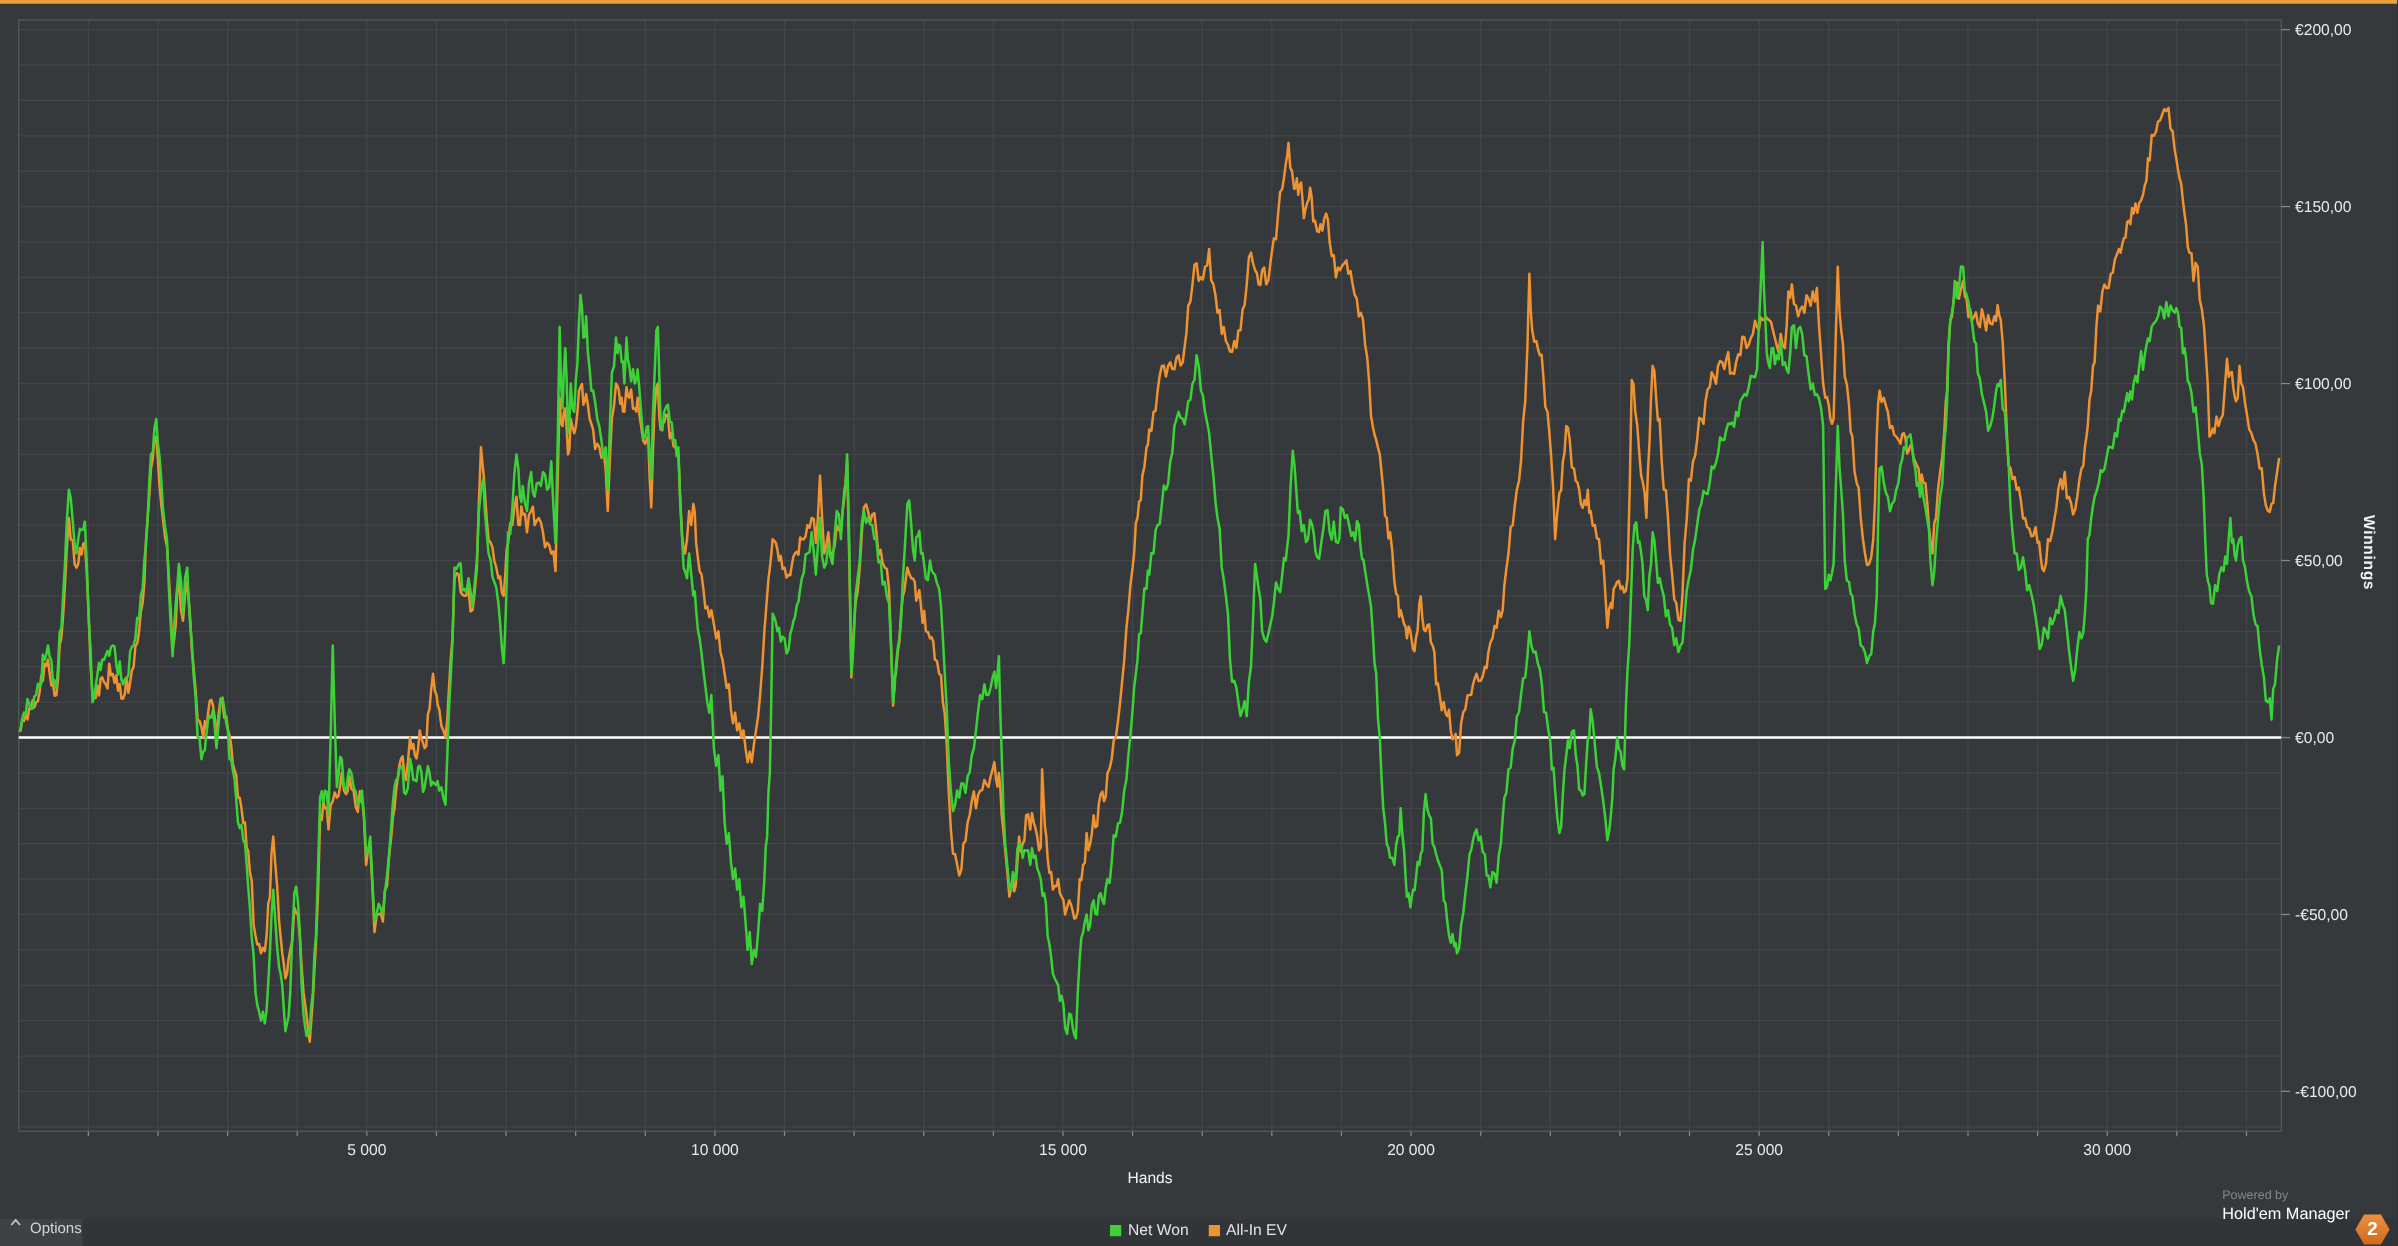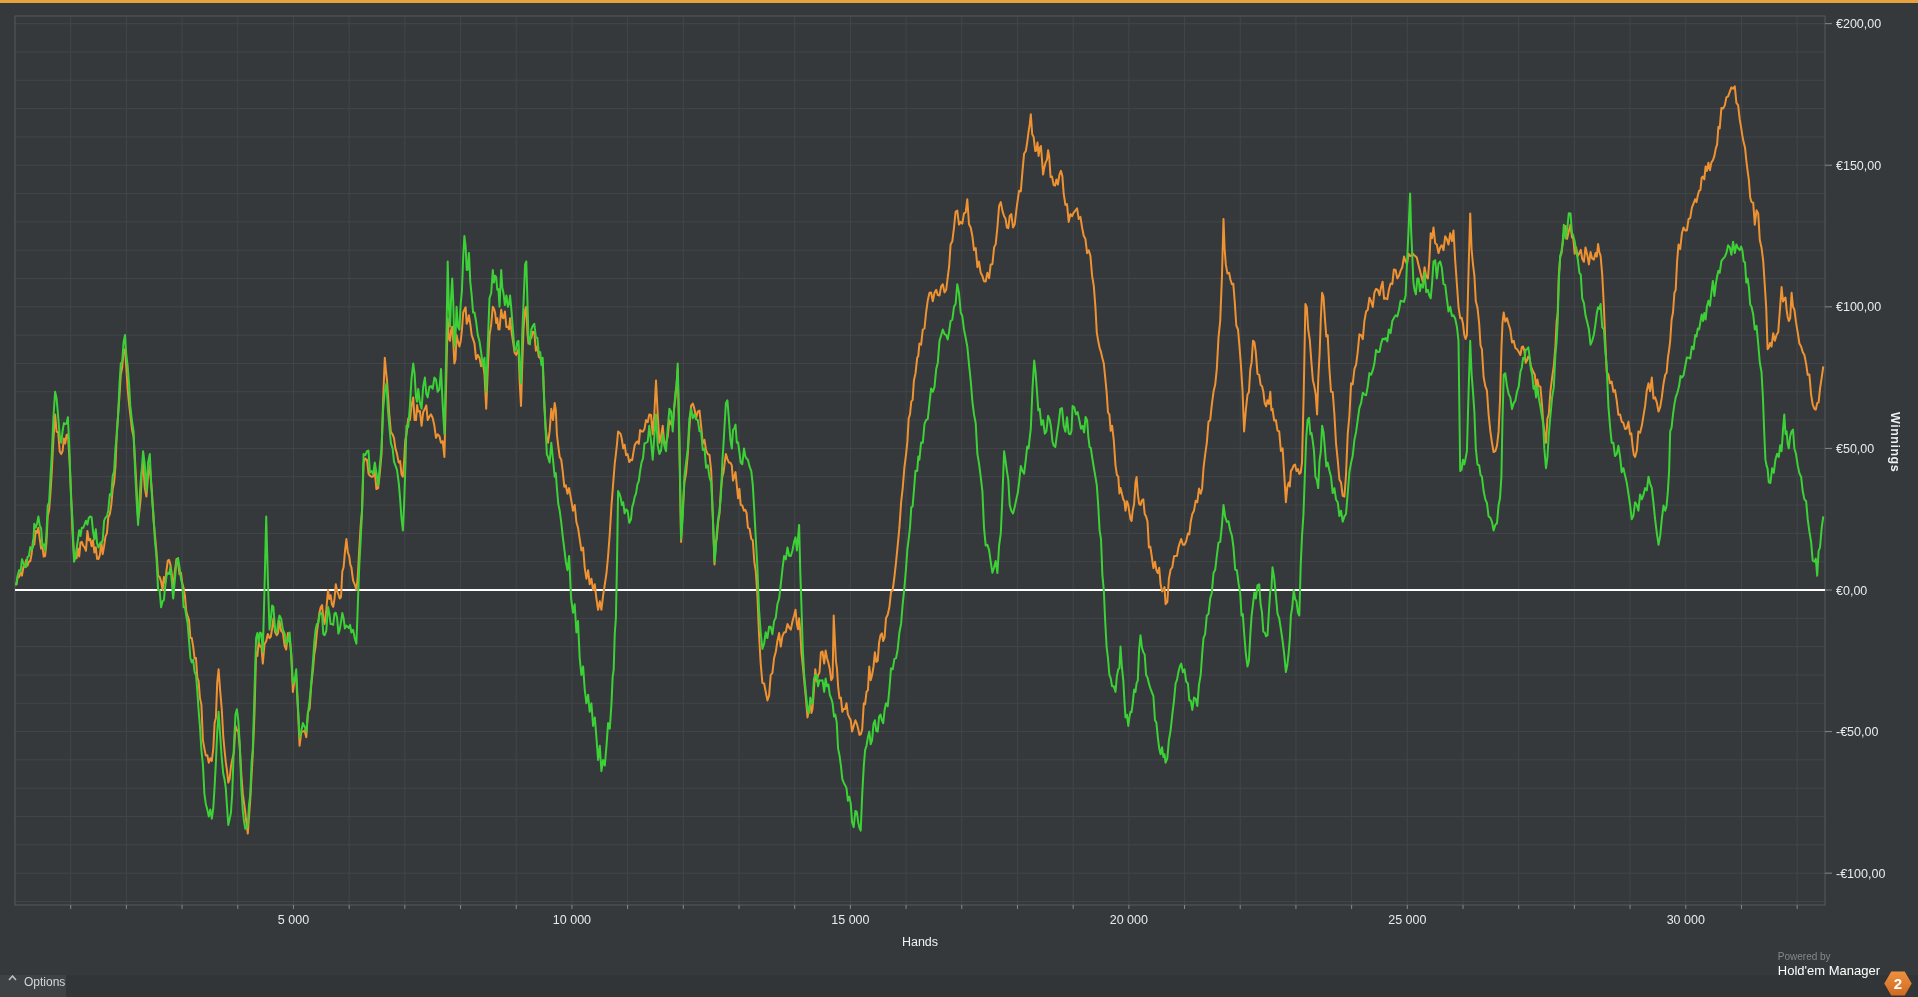--- a/index.html
+++ b/index.html
@@ -147,20 +147,30 @@
           <rect x="15" y="16" width="1810" height="889"></rect>
         </clipPath>
       </defs>
       <path d="M15.0,584.3L16.4,584.6L17.8,576.3L19.2,576.8L20.6,572.2L22.0,575.6L23.4,566.6L24.7,566.9L26.1,560.0L27.5,565.8L28.9,561.7L30.3,561.0L31.6,554.0L33.0,540.6L34.3,544.7L35.7,530.8L37.0,532.8L38.4,527.7L39.7,538.6L41.1,548.5L42.4,546.5L43.7,556.6L45.1,556.0L46.4,543.1L47.7,516.4L49.1,510.0L50.4,494.0L51.8,471.1L53.4,439.4L55.1,414.4L56.6,431.7L58.2,432.2L59.7,451.3L61.2,454.1L62.6,451.0L63.9,438.4L65.2,443.6L66.6,434.9L67.9,434.3L69.4,458.0L71.0,492.3L72.5,532.5L74.0,556.0L75.3,557.5L76.6,558.3L77.9,548.6L79.2,556.4L80.5,542.6L81.8,541.9L83.2,545.7L84.6,547.3L86.0,550.8L87.4,531.0L88.8,540.3L90.2,539.0L91.6,546.3L93.0,540.3L94.4,552.6L95.8,547.3L97.1,558.8L98.5,558.9L99.9,554.9L101.3,541.9L102.7,554.2L104.1,546.2L105.5,536.4L106.9,533.4L108.3,517.2L109.8,514.4L111.2,505.6L112.7,489.1L114.1,482.4L115.5,465.9L116.8,432.2L118.1,415.1L119.5,395.3L120.8,374.8L122.2,367.3L123.6,350.4L125.0,349.3L126.3,367.7L127.6,388.2L129.0,403.6L130.3,414.4L132.0,429.5L133.6,437.1L135.1,461.6L136.6,489.0L138.1,519.2L139.3,511.6L140.6,499.7L141.8,472.3L143.1,462.6L144.8,488.1L146.4,496.6L148.1,475.8L149.8,465.4L151.0,479.9L152.3,497.3L153.5,520.4L154.8,533.4L156.5,552.1L158.1,575.8L159.6,576.8L161.1,581.4L162.6,590.0L163.9,576.9L165.2,582.9L166.5,570.2L167.8,560.7L169.1,559.9L170.4,564.5L171.8,574.3L173.2,590.0L174.8,571.7L176.5,558.9L178.0,562.5L179.5,574.3L181.0,573.0L182.3,583.5L183.6,588.1L184.9,595.7L186.3,611.6L187.6,615.9L189.0,620.1L190.4,638.1L191.8,638.1L193.2,646.9L194.6,658.5L196.0,658.0L197.3,677.6L198.6,681.1L199.9,697.6L201.4,704.9L202.9,739.9L204.4,748.6L205.8,755.6L207.3,755.2L208.8,762.7L210.3,758.3L211.8,761.0L213.3,748.6L214.6,723.0L215.9,718.0L217.2,682.7L218.6,669.3L220.1,690.0L221.7,708.4L223.3,737.2L224.5,749.6L225.8,762.4L227.0,770.7L228.3,782.6L229.6,779.0L230.9,767.1L232.2,759.9L233.9,752.4L235.5,725.9L236.9,730.3L238.3,731.6L239.8,748.1L241.3,773.7L242.8,793.9L244.0,802.4L245.3,812.7L246.5,823.6L247.8,833.5L249.0,816.6L250.3,799.1L251.6,774.6L252.8,754.2L254.5,713.4L256.1,652.3L257.4,656.0L258.7,641.7L260.0,646.6L261.4,646.1L262.8,663.6L264.5,644.3L266.2,641.0L267.8,634.0L269.5,638.1L270.8,636.7L272.1,628.7L273.4,618.3L275.1,632.1L276.8,635.3L278.1,632.9L279.5,621.1L281.2,631.2L282.9,632.5L284.6,645.6L286.2,649.5L287.9,632.9L289.6,638.1L291.2,654.3L292.9,691.9L294.6,678.3L296.2,677.8L297.9,708.9L299.6,745.7L301.3,732.1L302.9,731.6L304.6,730.6L306.3,737.2L307.9,712.1L309.6,708.9L311.3,684.2L313.0,669.3L314.3,654.0L315.6,646.6L316.9,632.5L318.2,622.4L319.5,612.2L320.8,607.0L322.1,605.1L323.3,618.1L324.6,624.0L326.3,609.9L328.0,590.0L329.3,598.9L330.6,595.2L331.9,604.2L333.2,606.8L334.5,599.0L335.8,584.3L337.1,590.8L338.4,594.3L339.7,598.5L341.0,597.0L342.3,571.5L343.6,567.3L345.0,551.1L346.4,539.0L347.8,552.3L349.2,556.0L350.3,564.7L351.4,567.3L353.1,580.7L354.7,584.3L356.4,590.0L357.8,576.0L359.2,550.4L360.6,526.6L362.0,510.7L363.6,462.6L365.3,458.5L367.0,459.7L368.5,473.7L369.9,475.6L371.4,476.7L373.1,476.4L374.8,471.1L376.4,489.1L378.1,488.1L379.8,473.2L381.5,454.1L383.1,401.9L384.8,357.8L385.9,370.2L387.0,380.5L388.1,396.7L389.3,414.4L390.9,432.1L392.6,434.3L394.0,438.2L395.4,448.4L397.0,453.9L398.7,462.6L400.1,461.1L401.5,474.2L402.9,476.7L404.1,461.1L405.3,440.1L406.5,434.3L408.2,418.4L409.9,420.1L411.5,406.0L413.2,397.4L414.6,420.0L416.0,420.1L417.1,405.1L418.2,411.6L419.9,411.0L421.6,425.8L423.2,411.9L424.9,408.8L426.3,405.4L427.7,420.1L429.4,416.5L431.0,414.4L432.7,418.0L434.4,425.8L436.0,437.8L437.7,434.3L439.4,436.1L441.0,442.8L442.7,441.1L444.4,456.9L446.1,385.7L447.7,318.2L448.8,338.3L450.0,340.8L451.1,330.0L452.2,326.7L453.3,342.7L454.4,363.5L455.5,359.5L456.6,335.1L458.0,341.6L459.4,346.5L460.7,341.1L461.9,330.2L463.2,312.6L464.4,309.7L465.6,307.3L466.7,323.8L467.8,321.1L468.9,315.3L470.3,323.8L471.7,335.1L473.1,339.1L474.5,343.6L476.1,359.2L477.8,355.0L479.5,357.9L481.1,366.3L482.8,360.8L484.5,374.8L486.2,408.8L487.8,368.9L489.5,335.1L491.2,324.6L492.8,306.8L494.0,308.8L495.1,312.5L496.2,323.0L497.3,318.2L498.4,329.3L499.5,329.5L501.2,309.7L502.3,317.0L503.4,318.2L504.9,311.6L506.4,327.0L507.9,326.7L509.0,329.3L510.1,318.2L511.5,331.6L512.9,340.8L514.6,352.6L516.2,355.0L517.3,351.5L518.5,349.3L519.7,382.2L521.0,405.9L522.2,366.5L523.5,329.5L525.1,309.7L526.3,306.8L527.4,332.8L528.5,343.6L529.9,337.4L531.3,338.0L532.8,331.8L534.3,332.3L535.9,350.7L537.4,346.5L538.8,357.0L540.2,357.8L541.4,361.3L542.7,363.5L544.2,399.7L545.7,428.6L546.9,439.0L548.0,442.8L549.6,431.4L551.3,408.8L553.0,420.1L554.7,403.1L555.8,409.8L556.9,434.3L558.3,446.3L559.7,456.9L561.2,459.5L562.7,471.1L564.3,486.7L565.8,485.2L567.5,493.7L569.1,488.1L571.1,499.4L573.0,510.7L574.7,505.0L576.4,522.0L578.0,527.7L579.7,539.0L581.4,550.4L583.1,547.5L584.7,567.3L586.4,578.7L588.1,570.2L589.7,584.3L591.4,578.7L593.1,590.0L594.8,584.3L596.4,598.5L598.1,609.8L599.8,601.3L601.4,609.8L603.1,595.7L604.8,584.3L606.5,573.0L608.1,556.0L609.8,533.4L611.5,505.0L612.6,491.0L613.7,476.7L614.8,463.0L615.9,454.1L617.0,444.0L618.1,431.4L619.4,432.7L620.7,434.1L621.9,439.5L623.2,448.4L624.6,444.7L626.1,455.2L627.6,454.1L629.3,462.1L631.0,459.7L632.2,460.2L633.5,451.9L634.7,445.3L636.0,442.8L637.4,441.4L638.8,443.8L640.1,430.0L641.5,431.4L643.0,431.5L644.5,428.9L646.0,420.1L647.7,422.2L649.3,414.4L651.0,414.9L652.7,434.3L654.3,414.5L656.0,380.5L657.7,414.0L659.4,442.8L661.0,436.3L662.7,425.8L664.4,444.4L666.0,442.8L667.7,436.8L669.4,420.1L671.1,424.1L672.7,425.8L674.1,408.3L675.5,397.4L676.6,383.8L677.7,369.1L679.4,448.4L681.1,541.9L682.8,507.8L684.4,482.4L686.1,473.2L687.8,454.1L689.4,427.6L691.1,405.9L692.8,403.5L694.4,408.8L696.1,418.0L697.8,411.6L699.5,410.5L701.1,425.8L702.8,443.7L704.5,439.9L706.1,450.3L707.8,454.1L709.5,455.0L711.2,471.1L712.8,514.9L714.5,564.5L715.6,541.6L716.7,539.0L718.1,522.3L719.5,513.5L720.9,489.9L722.3,476.7L723.5,472.4L724.7,462.7L725.9,454.1L727.4,459.1L729.0,462.6L730.4,462.8L731.8,465.4L733.0,480.6L734.3,476.7L735.5,472.1L736.8,485.2L738.1,498.3L739.4,488.8L740.7,505.0L742.3,505.5L744.0,510.7L745.3,509.8L746.6,513.2L747.9,527.7L749.6,528.8L751.3,539.0L752.8,540.2L754.3,561.7L755.8,571.3L757.4,595.7L759.0,633.7L760.7,663.6L762.4,683.0L764.1,683.4L765.7,691.7L767.4,700.4L769.1,695.7L770.7,675.0L772.4,672.8L774.1,658.0L775.8,651.8L777.4,641.0L779.1,633.1L780.8,646.6L782.4,636.2L784.1,632.5L785.8,632.0L787.5,624.0L789.1,627.3L790.8,629.6L792.5,621.3L794.1,615.5L795.5,609.7L796.9,624.0L798.0,629.3L799.1,618.3L800.3,631.2L801.4,652.3L802.8,665.6L804.2,680.6L805.8,697.1L807.5,717.4L808.9,709.8L810.3,703.3L811.4,713.0L812.5,708.9L813.9,690.5L815.3,669.3L816.7,681.3L818.1,675.0L819.5,672.4L820.9,652.3L822.5,651.5L824.2,663.6L825.6,650.5L827.0,658.0L828.4,662.7L829.8,669.3L831.2,680.2L832.6,677.8L833.7,615.5L834.8,638.6L835.9,660.8L837.0,669.0L838.1,686.3L839.5,698.3L840.9,697.6L842.3,711.7L843.7,708.9L845.1,709.0L846.5,703.3L847.9,714.4L849.3,717.4L850.7,719.9L852.1,731.6L853.7,725.7L855.4,720.3L856.8,723.6L858.2,728.8L859.4,734.9L860.7,734.4L862.2,729.4L863.8,703.3L865.1,704.1L866.5,691.9L867.9,690.2L869.3,666.5L870.7,680.2L872.1,675.0L873.5,666.7L874.9,652.3L876.3,661.9L877.7,660.8L879.1,642.6L880.5,635.3L881.9,633.3L883.2,641.0L884.6,637.1L886.0,618.3L887.7,614.8L889.4,607.0L891.0,592.0L892.7,590.0L894.4,577.0L896.1,561.7L897.7,545.3L899.4,527.7L901.1,502.6L902.7,488.1L904.4,467.3L906.1,454.1L907.4,441.4L908.7,418.2L910.0,414.4L911.3,401.4L912.6,400.1L913.9,380.5L915.5,373.4L917.2,357.8L918.3,355.9L919.4,343.6L921.1,344.7L922.8,329.5L924.5,328.5L926.1,312.5L927.8,300.2L929.5,292.7L931.1,292.5L932.8,301.2L934.5,292.7L936.2,289.8L937.8,295.1L939.5,295.5L941.2,286.3L942.8,284.2L944.5,292.4L946.2,289.8L947.7,277.3L949.1,266.7L950.6,244.5L952.3,241.3L954.0,227.5L955.6,211.8L957.3,210.6L959.0,224.6L960.7,221.9L962.3,223.7L964.0,213.4L965.7,212.4L967.3,199.2L969.0,224.3L970.7,227.5L972.4,236.2L974.0,250.2L975.7,248.0L977.4,267.2L979.0,261.6L980.7,272.8L982.4,275.9L984.0,281.3L985.7,281.5L987.4,272.8L989.1,278.2L990.7,264.4L992.4,264.2L994.1,247.4L995.7,244.1L997.4,227.5L999.1,206.0L1000.8,202.1L1002.4,210.6L1004.1,216.2L1005.5,218.5L1006.9,227.5L1008.3,228.1L1009.7,216.2L1011.3,214.0L1013.0,227.5L1014.7,224.2L1016.3,210.6L1017.7,200.1L1019.1,190.7L1020.8,191.4L1022.5,170.9L1024.1,153.5L1025.8,151.1L1027.2,142.3L1028.6,131.3L1029.7,124.7L1030.8,114.3L1032.2,134.3L1033.6,136.9L1035.3,151.1L1036.4,150.4L1037.5,142.6L1038.6,155.9L1039.7,148.3L1040.9,146.0L1042.0,159.6L1043.1,174.6L1044.2,168.1L1045.6,162.6L1047.0,159.6L1048.1,150.2L1049.2,156.7L1050.6,177.1L1052.0,176.6L1053.7,185.1L1055.1,185.6L1056.4,179.4L1057.9,184.5L1059.4,174.9L1060.9,170.9L1062.3,175.7L1063.7,193.6L1065.4,204.9L1067.0,204.0L1068.7,221.9L1070.4,214.0L1072.0,216.2L1073.7,212.6L1075.4,210.6L1077.1,208.3L1078.7,219.0L1080.4,216.8L1082.1,227.5L1083.7,235.7L1085.4,238.9L1087.1,253.2L1088.7,250.2L1090.4,255.7L1092.1,275.7L1093.8,286.2L1095.4,306.8L1096.8,332.6L1098.2,340.8L1099.6,347.7L1101.0,352.1L1102.4,358.2L1103.8,363.5L1105.2,377.4L1106.6,391.8L1108.0,412.5L1109.4,414.4L1110.7,430.8L1112.1,425.8L1113.8,440.5L1115.5,465.4L1116.9,474.8L1118.3,476.7L1119.4,493.4L1120.5,488.1L1121.9,493.7L1123.3,499.4L1124.4,501.1L1125.5,510.7L1126.9,501.2L1128.3,505.0L1129.4,512.7L1130.5,519.2L1131.6,521.0L1132.7,510.7L1134.1,504.2L1135.5,482.4L1136.6,477.0L1137.8,493.7L1139.1,503.7L1140.5,505.0L1141.9,500.3L1143.3,499.4L1144.7,513.9L1146.1,516.4L1147.5,521.5L1148.9,547.5L1150.3,546.6L1151.7,556.0L1153.4,568.2L1155.0,561.7L1156.4,570.3L1157.8,573.0L1159.2,567.8L1160.6,584.3L1162.0,591.4L1163.4,590.0L1164.5,587.1L1165.6,604.2L1167.3,602.2L1168.9,578.7L1170.6,569.8L1172.3,567.3L1174.0,556.3L1175.6,556.0L1177.0,555.8L1178.4,547.5L1179.8,542.8L1181.2,539.0L1182.9,544.8L1184.5,544.7L1186.2,541.1L1187.9,533.4L1189.3,534.4L1190.7,522.0L1192.3,514.0L1194.0,510.7L1195.7,500.7L1197.3,502.2L1199.0,488.6L1200.7,493.7L1202.1,488.4L1203.5,468.2L1205.1,455.0L1206.8,442.8L1208.5,421.7L1210.2,420.1L1211.8,404.8L1213.5,391.8L1215.2,384.6L1216.8,369.1L1218.5,337.4L1220.2,321.0L1221.9,278.3L1223.5,219.0L1224.6,248.4L1225.8,264.4L1227.4,273.4L1229.1,272.8L1230.5,279.8L1231.9,284.2L1233.3,283.8L1234.7,301.2L1236.3,325.5L1238.0,329.5L1239.4,345.3L1240.8,363.5L1242.5,389.8L1244.1,431.4L1245.8,410.4L1247.5,394.6L1248.9,392.2L1250.3,369.1L1251.6,362.4L1253.0,340.8L1254.4,342.3L1255.8,352.1L1257.5,373.9L1259.2,374.8L1260.6,384.7L1262.0,386.1L1263.3,391.4L1264.7,403.1L1266.1,406.3L1267.5,400.3L1268.9,404.0L1270.3,391.8L1271.4,410.2L1272.5,408.8L1274.2,420.6L1275.9,420.1L1277.5,430.6L1279.2,431.4L1280.9,450.9L1282.6,448.4L1284.2,474.0L1285.9,502.2L1287.3,487.3L1288.7,482.4L1289.8,486.6L1290.9,471.1L1292.3,468.9L1293.7,465.4L1295.1,464.6L1296.5,471.1L1297.9,469.0L1299.3,473.9L1300.7,472.6L1302.0,462.6L1303.7,393.8L1305.4,304.0L1306.8,307.4L1308.2,329.5L1309.8,340.2L1311.5,363.5L1312.9,380.2L1314.3,386.1L1315.7,394.4L1317.1,414.4L1318.3,377.6L1319.6,354.0L1320.8,319.0L1322.1,292.7L1323.5,296.8L1324.9,318.2L1326.3,336.4L1327.7,335.1L1329.3,367.5L1331.0,391.8L1332.7,391.9L1334.4,414.4L1336.0,443.1L1337.7,459.7L1339.4,479.5L1341.0,482.4L1342.7,495.9L1344.4,496.6L1346.0,475.3L1347.7,434.3L1349.4,415.5L1351.1,383.3L1352.7,384.5L1354.4,369.1L1356.1,364.6L1357.7,352.1L1359.4,334.3L1361.1,335.1L1362.8,339.1L1364.4,321.0L1366.1,311.5L1367.8,309.7L1369.4,297.8L1371.1,301.2L1372.8,307.0L1374.4,292.7L1376.1,288.8L1377.8,289.8L1379.5,295.2L1381.1,287.0L1382.6,281.7L1384.1,298.9L1385.6,298.3L1387.3,299.2L1388.9,289.8L1390.6,283.5L1392.3,284.2L1393.9,269.4L1395.6,270.0L1397.3,278.4L1399.0,275.7L1400.6,270.6L1402.3,267.2L1404.0,256.6L1405.6,261.5L1407.1,263.9L1408.6,253.8L1410.1,255.9L1411.3,255.8L1412.6,253.4L1413.9,255.1L1415.1,255.9L1416.8,257.5L1418.4,264.4L1419.8,270.0L1421.2,275.7L1422.9,282.1L1424.6,267.2L1426.2,276.5L1427.9,278.5L1429.3,261.3L1430.7,233.2L1432.1,238.2L1433.5,227.5L1435.2,243.2L1436.8,244.5L1438.5,253.1L1440.2,247.4L1441.8,245.2L1443.5,250.2L1445.2,236.2L1446.8,238.9L1448.5,244.6L1450.2,233.2L1451.9,241.2L1453.5,230.4L1455.2,260.5L1456.9,284.2L1458.5,306.8L1460.2,318.2L1461.6,317.7L1463.0,323.8L1464.3,334.9L1465.6,339.0L1466.9,335.1L1468.6,269.5L1470.2,213.4L1471.6,249.4L1473.0,264.4L1474.4,275.9L1475.8,301.2L1477.5,307.7L1479.2,323.8L1480.5,345.2L1481.9,349.3L1483.6,377.0L1485.3,386.1L1486.9,390.3L1488.6,414.4L1490.3,430.9L1492.0,442.8L1493.6,452.0L1495.3,451.2L1497.0,445.6L1498.6,431.4L1500.0,400.7L1501.4,349.3L1502.5,322.8L1503.7,312.5L1505.3,321.6L1507.0,318.2L1508.7,324.5L1510.3,329.5L1512.0,342.4L1513.7,340.8L1515.4,347.9L1517.0,349.3L1518.7,351.8L1520.4,355.0L1521.8,347.2L1523.1,346.5L1524.4,350.9L1525.7,362.8L1527.0,360.6L1528.3,356.4L1529.6,358.2L1530.9,366.3L1532.2,369.5L1533.5,372.3L1534.8,374.8L1536.1,388.1L1537.4,379.6L1538.7,386.1L1540.4,386.7L1542.1,405.9L1543.2,422.3L1544.3,431.4L1546.0,442.8L1547.4,418.6L1548.8,414.4L1550.4,391.6L1552.1,377.6L1553.8,366.0L1555.4,346.5L1556.6,322.0L1557.7,312.5L1558.8,275.7L1560.2,256.9L1561.6,253.0L1562.7,242.8L1563.8,233.2L1565.5,226.0L1567.1,238.9L1568.8,231.2L1570.5,224.7L1571.9,237.2L1573.3,238.9L1574.7,253.8L1576.1,247.4L1577.7,256.1L1579.4,253.0L1580.8,249.9L1582.2,258.7L1583.9,261.8L1585.5,247.4L1587.2,254.6L1588.9,264.4L1590.5,252.1L1592.2,258.7L1593.9,259.6L1595.5,253.0L1596.8,256.6L1598.1,244.1L1599.3,252.0L1600.6,255.9L1602.2,274.3L1603.9,306.8L1605.3,341.3L1606.7,372.0L1608.4,374.6L1610.0,383.3L1611.7,381.6L1613.4,391.8L1615.0,390.1L1616.7,400.3L1618.4,414.8L1620.1,414.4L1621.7,421.6L1623.4,422.9L1625.1,429.0L1626.7,428.6L1628.4,421.8L1630.1,434.3L1631.3,433.4L1632.6,446.1L1633.8,454.9L1635.1,456.9L1636.8,450.8L1638.4,431.4L1640.1,432.8L1641.8,425.8L1643.4,416.1L1645.1,405.9L1646.8,390.4L1648.5,383.3L1650.1,391.3L1651.8,377.6L1653.5,398.6L1655.1,397.4L1656.8,402.4L1658.5,411.6L1660.2,407.2L1661.8,397.4L1663.5,383.7L1665.2,374.8L1666.6,372.8L1667.9,357.8L1669.1,349.8L1670.2,340.8L1671.6,319.7L1673.0,312.5L1674.4,292.9L1675.7,289.8L1677.1,261.3L1678.5,244.5L1680.2,249.1L1681.9,233.2L1683.5,227.6L1685.2,230.4L1686.9,230.4L1688.6,219.0L1690.2,218.2L1691.9,207.7L1693.6,203.3L1695.2,199.2L1696.5,202.1L1697.8,195.4L1699.1,190.7L1700.4,190.0L1701.7,177.6L1703.0,176.6L1704.3,179.4L1705.6,166.4L1706.9,170.9L1708.4,162.8L1709.9,170.3L1711.4,162.4L1712.9,160.3L1714.4,155.9L1715.8,148.3L1717.1,144.7L1718.4,126.7L1719.7,128.4L1721.4,108.0L1723.1,108.6L1724.8,105.4L1726.4,97.3L1728.1,96.3L1729.8,91.6L1731.4,87.4L1733.1,88.8L1734.8,86.3L1736.4,102.9L1738.1,105.1L1739.8,119.9L1741.1,127.3L1742.4,135.9L1743.7,142.6L1745.0,147.4L1746.3,160.3L1747.6,170.9L1748.9,180.2L1750.2,197.5L1751.5,202.1L1753.2,202.6L1754.8,224.7L1756.5,210.3L1758.2,213.4L1759.8,240.1L1761.5,247.4L1763.2,260.9L1764.9,287.0L1766.2,307.6L1767.6,349.3L1768.9,347.4L1770.2,342.9L1771.5,346.5L1773.2,333.3L1774.9,340.8L1776.5,335.0L1778.2,332.3L1779.9,309.9L1781.6,287.0L1783.0,301.5L1784.3,298.3L1785.5,297.6L1786.6,309.7L1787.7,317.0L1788.8,321.0L1790.2,318.1L1791.6,292.7L1793.0,306.8L1794.4,309.7L1796.0,322.2L1797.7,332.3L1799.4,343.5L1801.1,346.5L1802.7,351.9L1804.4,355.0L1806.1,363.6L1807.7,374.8L1809.4,374.6L1811.1,394.6L1812.7,404.5L1814.4,408.8L1815.8,409.6L1817.2,403.1L1818.6,402.4L1820.0,388.9L1821.7,377.6L1823.3,366.3" fill="none" stroke="#ef9232" stroke-width="2" stroke-linejoin="round" clip-path="url(#plotclip)"></path>
       <path d="M15.0,584.3L16.4,584.0L17.8,574.7L19.2,570.1L20.6,571.5L22.0,559.3L23.4,563.0L24.7,567.2L26.1,566.9L27.5,557.1L28.9,556.0L30.3,547.1L31.6,549.4L33.0,547.3L34.3,523.7L35.7,527.8L37.0,523.8L38.4,516.4L39.7,525.3L41.1,528.4L42.4,545.7L43.7,544.3L45.1,550.4L46.4,534.0L47.7,505.7L49.1,502.4L50.4,478.3L51.8,454.1L53.4,418.2L55.1,391.8L56.6,398.5L58.2,417.1L59.7,435.6L61.2,442.8L62.6,431.0L63.9,423.1L65.2,424.0L66.6,423.5L67.9,417.3L69.4,450.2L71.0,497.1L72.5,520.1L74.0,561.7L75.3,558.2L76.6,548.5L77.9,539.9L79.2,530.2L80.5,536.0L81.8,527.7L83.2,527.8L84.6,524.4L86.0,520.7L87.4,524.6L88.8,517.7L90.2,516.4L91.6,517.1L93.0,531.0L94.4,539.6L95.8,529.2L97.1,543.6L98.5,547.5L99.9,543.2L101.3,543.0L102.7,540.2L104.1,520.9L105.5,517.6L106.9,516.4L108.3,510.4L109.8,494.3L111.2,495.4L112.7,476.2L114.1,471.1L115.5,447.9L116.8,435.3L118.1,414.9L119.5,384.2L120.8,363.5L122.2,361.8L123.6,342.1L125.0,335.1L126.3,355.0L127.6,365.3L129.0,383.1L130.3,405.9L132.0,421.0L133.6,431.4L135.1,470.5L136.6,500.5L138.1,524.9L139.3,502.5L140.6,481.8L141.8,469.0L143.1,451.2L144.8,464.7L146.4,490.9L148.1,462.3L149.8,454.1L151.0,481.1L152.3,502.2L153.5,513.9L154.8,539.0L156.5,558.0L158.1,590.0L159.6,590.1L161.1,607.3L162.6,601.3L163.9,600.0L165.2,586.4L166.5,575.8L167.8,572.9L169.1,574.1L170.4,567.3L171.8,581.7L173.2,598.5L174.8,580.3L176.5,561.7L178.0,558.0L179.5,567.1L181.0,578.7L182.3,584.2L183.6,607.3L184.9,607.0L186.3,616.4L187.6,623.2L189.0,640.2L190.4,658.0L191.8,662.4L193.2,659.9L194.6,671.9L196.0,675.0L197.3,690.9L198.6,710.2L199.9,725.9L201.4,750.1L202.9,764.3L204.4,793.9L205.8,803.9L207.3,809.6L208.8,816.5L210.3,809.4L211.8,818.7L213.3,808.0L214.6,786.6L215.9,762.1L217.2,732.5L218.6,711.8L220.1,734.2L221.7,757.7L223.3,774.1L224.5,779.0L225.8,788.3L227.0,806.3L228.3,825.0L229.6,819.1L230.9,813.0L232.2,793.9L233.9,745.6L235.5,714.6L236.9,709.3L238.3,720.3L239.8,744.7L241.3,787.7L242.8,810.9L244.0,821.1L245.3,828.8L246.5,827.7L247.8,825.0L249.0,805.1L250.3,794.3L251.6,762.2L252.8,748.6L254.5,691.8L256.1,638.1L257.4,633.0L258.7,642.0L260.0,632.5L261.4,633.6L262.8,652.3L264.5,589.4L266.2,516.4L267.8,577.6L269.5,629.6L270.8,619.7L272.1,605.5L273.4,607.0L275.1,629.9L276.8,632.5L278.1,622.3L279.5,615.5L281.2,618.9L282.9,629.6L284.6,633.5L286.2,643.8L287.9,641.5L289.6,632.5L291.2,653.3L292.9,683.4L294.6,680.1L296.2,669.3L297.9,705.5L299.6,737.2L301.3,731.0L302.9,723.1L304.6,726.7L306.3,731.6L307.9,713.9L309.6,700.4L311.3,683.1L313.0,660.8L314.3,642.0L315.6,629.7L316.9,624.0L318.2,623.7L319.5,615.1L320.8,612.7L322.1,614.6L323.3,634.0L324.6,635.3L326.3,630.6L328.0,607.0L329.3,613.1L330.6,624.1L331.9,624.0L333.2,625.0L334.5,613.5L335.8,612.7L337.1,617.7L338.4,633.6L339.7,629.6L341.0,621.8L342.3,613.0L343.6,618.3L344.9,628.4L346.2,625.5L347.5,626.8L348.8,628.1L350.1,624.9L351.4,632.5L353.1,629.9L354.7,638.1L356.4,643.8L357.8,605.5L359.2,567.3L360.6,541.0L362.0,513.5L363.6,454.1L365.3,455.1L367.0,451.2L368.5,450.6L369.9,472.5L371.4,471.1L373.1,474.0L374.8,462.6L376.4,472.7L378.1,485.2L379.8,465.9L381.5,448.4L383.1,409.4L384.8,391.8L386.5,383.3L387.9,409.5L389.3,425.8L390.9,443.1L392.6,448.4L394.0,461.7L395.4,465.4L397.0,469.9L398.7,482.4L400.1,498.7L401.5,518.4L402.9,530.5L404.1,504.7L405.3,468.8L406.5,425.8L408.2,427.1L409.9,405.9L411.5,378.9L413.2,363.5L414.6,374.0L416.0,397.4L417.1,401.8L418.2,388.9L419.9,402.3L421.6,408.8L423.2,386.5L424.9,377.6L426.3,393.9L427.7,397.4L429.4,386.7L431.0,386.1L432.7,388.7L434.4,377.6L436.0,379.6L437.7,391.8L439.4,389.2L441.0,369.1L442.7,404.6L444.4,434.3L446.1,356.7L447.7,261.5L448.8,305.4L450.0,326.7L451.1,297.7L452.2,278.5L453.3,302.8L454.4,346.5L455.5,336.5L456.6,306.8L458.0,326.9L459.4,329.5L460.7,303.6L461.9,291.2L463.2,257.3L464.4,236.0L465.6,245.9L466.7,270.0L467.8,269.6L468.9,253.0L470.3,281.9L471.7,295.5L473.1,312.6L474.5,312.5L476.1,321.5L477.8,335.1L479.5,341.4L481.1,352.1L482.8,366.1L484.5,357.8L486.2,391.8L487.8,343.9L489.5,298.3L491.2,293.0L492.8,270.0L494.0,282.6L495.1,275.7L496.2,277.1L497.3,289.8L498.4,289.0L499.5,306.8L501.2,270.0L502.3,287.4L503.4,292.7L504.9,305.1L506.4,295.4L507.9,306.8L509.0,303.8L510.1,295.5L511.5,311.1L512.9,329.5L514.6,350.5L516.2,349.3L517.3,341.8L518.5,340.8L519.7,366.0L521.0,383.3L522.2,334.7L523.5,304.0L525.1,264.4L526.3,261.5L527.4,299.9L528.5,338.0L529.9,344.4L531.3,329.5L532.8,325.8L534.3,323.8L535.9,337.4L537.4,338.0L538.8,353.1L540.2,352.1L541.4,365.0L542.7,357.8L544.2,402.8L545.7,431.4L546.9,454.6L548.0,456.9L549.6,462.6L551.3,442.8L553.0,459.7L554.7,476.7L555.8,473.1L556.9,488.1L558.3,504.0L559.7,510.7L561.2,522.2L562.7,536.2L564.3,548.9L565.8,561.7L567.5,570.2L569.1,556.0L571.1,598.5L573.0,612.7L574.7,604.2L576.4,632.5L578.0,621.1L579.7,658.0L581.4,675.0L583.1,666.5L584.7,689.1L586.4,703.3L588.1,694.8L589.7,711.8L591.4,703.3L593.1,725.9L594.8,717.4L596.4,737.2L598.1,759.9L599.8,745.7L601.4,771.2L603.1,759.9L604.8,765.6L606.5,745.7L608.1,723.1L609.8,728.8L611.5,703.3L612.6,677.7L613.7,669.3L614.8,633.0L615.9,618.3L617.0,562.4L618.1,490.9L619.4,493.6L620.7,497.9L621.9,505.0L623.2,502.2L624.6,513.3L626.1,509.4L627.6,510.7L629.3,522.8L631.0,519.2L632.2,507.1L633.5,502.9L634.7,496.9L636.0,493.7L637.4,484.4L638.8,481.2L640.1,471.2L641.5,462.6L643.0,458.3L644.5,443.5L646.0,442.8L647.7,441.6L649.3,425.8L651.0,441.0L652.7,459.7L654.3,436.9L656.0,414.4L657.7,445.5L659.4,454.1L661.0,450.5L662.7,434.3L664.4,445.9L666.0,451.2L667.7,428.7L669.4,408.8L671.1,411.7L672.7,431.4L674.1,409.2L675.5,391.8L676.6,385.3L677.7,363.5L679.4,434.3L681.1,539.0L682.8,515.9L684.4,476.7L686.1,462.0L687.8,448.4L689.4,418.6L691.1,408.8L692.8,418.2L694.4,414.4L696.1,419.4L697.8,420.1L699.5,431.3L701.1,431.4L702.8,449.9L704.5,448.4L706.1,467.7L707.8,465.4L709.5,477.2L711.2,482.4L712.8,516.2L714.5,561.7L715.6,551.9L716.7,533.4L718.1,519.0L719.5,510.7L720.9,496.2L722.3,462.6L723.5,444.1L724.7,423.5L725.9,403.1L727.4,400.3L729.0,420.1L730.4,439.7L731.8,448.4L733.0,429.9L734.3,428.6L735.5,424.6L736.8,442.8L738.1,442.5L739.4,452.1L740.7,462.6L742.3,464.2L744.0,448.4L745.3,456.2L746.6,458.6L747.9,459.7L749.6,466.7L751.3,471.1L752.8,485.1L754.3,510.7L755.8,538.6L757.4,567.3L759.0,609.1L760.7,632.5L762.4,648.9L764.1,643.8L765.7,632.3L767.4,638.1L769.1,626.7L770.7,626.8L772.4,634.2L774.1,621.1L775.8,617.7L777.4,604.2L779.1,598.8L780.8,584.3L782.4,569.5L784.1,556.0L785.8,559.4L787.5,547.5L789.1,555.8L790.8,556.0L792.5,550.2L794.1,541.9L795.5,537.4L796.9,550.4L798.0,538.4L799.1,524.9L800.3,572.1L801.4,604.2L802.8,649.6L804.2,675.0L805.8,692.1L807.5,708.9L808.9,713.0L810.3,697.6L811.4,703.6L812.5,703.3L813.9,679.2L815.3,675.0L816.7,675.1L818.1,686.3L819.5,680.2L820.9,680.6L822.5,680.2L824.2,691.9L825.6,678.5L827.0,686.3L828.4,684.5L829.8,694.8L831.2,698.3L832.6,703.3L834.0,716.6L835.3,714.6L836.7,722.1L838.1,748.6L839.5,755.4L840.9,765.6L842.3,778.9L843.7,782.6L845.1,785.2L846.5,788.2L847.9,800.7L849.3,796.7L850.7,803.4L852.1,822.2L853.7,827.1L855.4,810.9L856.8,811.8L858.2,822.2L859.4,827.6L860.7,830.7L862.2,794.7L863.8,765.6L865.1,750.1L866.5,745.7L867.9,737.2L869.3,731.6L870.7,744.3L872.1,740.1L873.5,723.9L874.9,720.3L876.3,731.1L877.7,731.6L879.1,716.6L880.5,714.6L881.9,720.4L883.2,723.1L884.6,710.0L886.0,703.3L887.7,706.3L889.4,689.1L891.0,668.3L892.7,669.3L894.4,658.8L896.1,658.0L897.7,649.2L899.4,632.5L901.1,623.7L902.7,604.2L904.4,587.6L906.1,567.3L907.4,549.0L908.7,538.9L910.0,527.7L911.3,507.1L912.6,506.6L913.9,490.9L915.5,470.7L917.2,471.1L918.3,456.5L919.4,459.7L921.1,442.5L922.8,442.8L924.5,423.9L926.1,420.1L927.8,419.0L929.5,403.1L931.1,388.4L932.8,391.8L934.5,386.9L936.2,369.1L937.8,362.7L939.5,340.8L941.2,335.2L942.8,329.5L944.5,334.2L946.2,335.1L947.7,339.5L949.1,331.7L950.6,321.0L952.3,319.8L954.0,306.8L955.6,304.0L957.3,284.2L959.0,292.9L960.7,312.5L962.3,316.2L964.0,329.5L965.7,338.0L967.3,346.5L969.0,364.3L970.7,380.5L972.4,401.6L974.0,414.4L975.7,423.2L977.4,454.1L979.0,463.4L980.7,476.7L982.4,491.4L984.0,527.7L985.7,545.6L987.4,544.7L989.1,550.1L990.7,561.7L992.4,572.8L994.1,567.3L995.7,560.9L997.4,573.0L999.1,545.5L1000.8,533.4L1002.4,496.8L1004.1,451.2L1005.5,460.6L1006.9,471.1L1008.3,479.6L1009.7,505.0L1011.3,510.8L1013.0,513.5L1014.7,507.1L1016.3,499.4L1017.7,493.3L1019.1,482.4L1020.8,466.0L1022.5,471.1L1024.1,473.7L1025.8,459.7L1027.2,446.5L1028.6,448.4L1029.7,438.1L1030.8,428.6L1032.5,388.4L1034.2,360.6L1035.6,372.4L1037.0,391.8L1038.3,410.4L1039.7,408.8L1041.4,425.0L1043.1,420.1L1044.8,433.7L1046.4,431.4L1048.1,415.8L1049.8,420.1L1051.1,427.7L1052.4,441.2L1053.7,445.6L1055.3,447.0L1057.0,434.3L1058.7,423.0L1060.3,408.8L1062.0,408.1L1063.7,425.8L1065.4,431.7L1067.0,417.3L1068.7,433.5L1070.4,434.3L1071.5,430.7L1072.6,405.9L1074.3,407.3L1075.9,414.4L1077.6,412.0L1079.3,420.1L1081.0,428.7L1082.6,425.8L1084.1,432.5L1085.6,416.9L1087.1,420.1L1088.3,436.4L1089.6,447.1L1090.8,447.9L1092.1,456.9L1093.8,467.5L1095.4,476.7L1096.8,485.2L1098.2,505.0L1099.6,530.4L1101.0,539.0L1102.4,575.1L1103.8,590.0L1105.2,621.3L1106.6,646.6L1108.0,658.3L1109.4,675.0L1110.7,678.2L1112.1,686.3L1113.8,686.2L1115.5,691.9L1116.9,675.9L1118.3,669.3L1119.4,668.3L1120.5,646.6L1121.9,667.2L1123.3,680.6L1124.4,700.4L1125.5,717.4L1126.9,714.7L1128.3,725.9L1129.4,717.4L1130.5,711.8L1131.6,712.2L1132.7,703.3L1134.1,689.6L1135.5,691.9L1136.6,683.2L1137.8,680.6L1139.1,649.9L1140.5,635.3L1141.9,647.3L1143.3,652.3L1144.7,654.6L1146.1,675.0L1147.5,677.5L1148.9,683.4L1150.3,688.2L1151.7,691.9L1153.4,696.2L1155.0,720.3L1156.4,722.8L1157.8,737.2L1159.2,748.2L1160.6,754.2L1162.0,747.2L1163.4,757.1L1164.5,754.3L1165.6,762.7L1167.3,758.3L1168.9,740.1L1170.6,730.5L1172.3,714.6L1174.0,700.6L1175.6,683.4L1177.0,679.9L1178.4,672.1L1179.8,666.7L1181.2,663.6L1182.9,672.4L1184.5,669.3L1186.2,681.6L1187.9,683.4L1189.3,700.4L1190.7,700.4L1192.3,709.9L1194.0,697.6L1195.7,698.9L1197.3,706.1L1199.0,684.7L1200.7,675.0L1202.1,654.7L1203.5,638.1L1205.1,634.2L1206.8,615.5L1208.5,614.1L1210.2,598.5L1211.8,592.9L1213.5,573.0L1215.2,569.8L1216.8,556.0L1218.5,542.7L1220.2,541.9L1221.9,525.5L1223.5,505.0L1225.2,516.9L1226.9,522.0L1228.5,521.2L1230.2,530.5L1231.9,535.7L1233.5,547.5L1235.2,569.7L1236.9,570.2L1238.6,583.7L1240.2,592.8L1241.5,615.5L1242.8,614.1L1244.1,632.5L1245.8,653.5L1247.5,666.5L1248.9,661.3L1250.3,635.3L1251.6,615.8L1253.0,604.2L1254.4,592.4L1255.8,598.5L1257.5,585.3L1259.2,584.3L1260.6,604.2L1262.0,612.7L1263.3,631.6L1264.7,632.5L1266.1,636.3L1267.5,635.3L1268.9,611.7L1270.3,590.0L1271.4,589.9L1272.5,567.3L1274.2,577.6L1275.9,595.7L1277.5,613.7L1279.2,618.3L1280.9,629.2L1282.6,641.0L1284.2,654.1L1285.9,672.1L1287.3,665.0L1288.7,652.3L1289.8,639.0L1290.9,615.5L1292.3,607.0L1293.7,590.0L1295.1,599.1L1296.5,601.3L1297.9,612.5L1299.3,615.5L1300.7,565.5L1302.0,536.2L1303.4,515.5L1304.8,476.7L1306.2,438.4L1307.6,420.1L1309.0,417.9L1310.4,434.3L1311.5,433.0L1312.6,439.9L1314.0,451.1L1315.4,476.7L1316.8,479.8L1318.2,488.1L1319.5,460.8L1320.8,451.7L1322.1,425.8L1323.5,432.2L1324.9,448.4L1326.3,466.4L1327.7,462.6L1329.3,470.3L1331.0,476.7L1332.7,493.1L1334.4,488.1L1336.0,499.5L1337.7,502.2L1339.4,516.1L1341.0,510.7L1342.7,521.7L1344.4,516.4L1346.0,514.0L1347.7,493.7L1349.4,472.1L1351.1,462.6L1352.7,456.0L1354.4,439.9L1356.1,431.7L1357.7,420.1L1359.4,407.8L1361.1,403.1L1362.8,392.7L1364.4,394.6L1366.1,395.2L1367.8,386.1L1369.4,373.1L1371.1,374.8L1372.8,370.2L1374.4,363.5L1376.1,349.9L1377.8,352.1L1379.5,351.8L1381.1,343.6L1382.6,338.8L1384.1,339.4L1385.6,338.0L1387.3,341.4L1388.9,329.5L1390.6,333.0L1392.3,321.0L1393.9,318.1L1395.6,315.3L1397.3,316.5L1399.0,309.7L1400.6,300.7L1402.3,301.2L1404.0,301.9L1405.6,295.5L1407.1,260.9L1408.6,228.9L1410.1,193.6L1411.2,232.3L1412.3,255.9L1413.4,282.1L1414.5,289.8L1415.9,294.4L1417.3,278.5L1418.6,278.4L1419.9,291.2L1421.2,284.2L1422.9,287.6L1424.6,272.8L1426.2,292.1L1427.9,289.8L1429.3,295.5L1430.7,298.3L1432.1,283.2L1433.5,261.5L1435.2,260.2L1436.8,278.5L1438.5,263.6L1440.2,261.5L1441.8,267.8L1443.5,284.2L1445.2,284.9L1446.8,298.3L1448.5,311.5L1450.2,306.8L1451.9,316.0L1453.5,315.3L1455.2,318.8L1456.9,326.7L1458.5,340.8L1460.2,471.1L1461.6,469.5L1463.0,459.7L1464.3,464.4L1465.6,458.2L1466.9,451.2L1468.6,391.3L1470.2,340.8L1471.6,374.0L1473.0,391.8L1474.4,412.3L1475.8,448.4L1477.5,464.5L1479.2,465.4L1480.5,474.8L1481.9,476.7L1483.6,490.8L1485.3,499.4L1486.9,502.9L1488.6,516.4L1490.3,517.7L1492.0,522.0L1493.6,530.5L1495.3,524.9L1497.0,523.2L1498.6,505.0L1500.0,498.3L1501.4,476.7L1502.5,419.1L1503.7,374.8L1505.3,373.3L1507.0,386.1L1508.7,394.1L1510.3,397.4L1512.0,409.0L1513.7,403.1L1515.4,400.6L1517.0,391.8L1518.7,386.6L1520.4,372.0L1521.8,367.5L1523.1,357.8L1524.4,359.3L1525.7,349.7L1527.0,349.3L1528.3,347.4L1529.6,356.5L1530.9,369.1L1532.2,374.7L1533.5,388.7L1534.8,386.1L1536.1,397.4L1537.4,386.4L1538.7,397.4L1540.4,406.9L1542.1,417.3L1543.2,423.8L1544.3,448.4L1546.0,468.2L1547.4,457.3L1548.8,434.3L1550.4,415.8L1552.1,397.4L1553.8,387.2L1555.4,355.0L1556.6,342.2L1557.7,321.0L1558.8,281.3L1560.2,256.2L1561.6,250.2L1562.7,242.5L1563.8,224.7L1565.5,238.5L1567.1,230.4L1568.8,213.2L1570.5,213.4L1571.9,232.7L1573.3,236.0L1574.7,241.3L1576.1,250.2L1577.7,258.7L1579.4,272.8L1580.8,274.9L1582.2,298.3L1583.9,303.2L1585.5,315.3L1587.2,322.0L1588.9,329.5L1590.5,344.7L1592.2,340.8L1593.9,334.6L1595.5,323.8L1596.8,313.2L1598.1,307.2L1599.3,309.0L1600.6,304.0L1602.2,327.1L1603.9,329.5L1605.3,350.4L1606.7,366.3L1608.4,406.1L1610.0,425.8L1611.7,442.8L1613.4,442.8L1615.0,456.0L1616.7,454.1L1618.4,445.8L1620.1,456.9L1621.7,472.2L1623.4,468.2L1625.1,475.4L1626.7,482.4L1628.4,493.3L1630.1,505.0L1631.7,519.2L1633.4,515.7L1635.1,502.2L1636.8,505.1L1638.4,510.7L1640.1,494.4L1641.8,499.4L1643.4,495.2L1645.1,488.1L1646.8,490.5L1648.5,476.7L1650.1,483.6L1651.8,488.1L1653.5,503.3L1655.1,519.2L1656.8,532.9L1658.5,544.7L1660.2,535.9L1661.8,519.2L1663.5,505.6L1665.2,510.7L1666.6,505.9L1667.9,490.9L1669.1,471.1L1670.2,431.4L1671.6,427.5L1673.0,414.4L1674.4,404.4L1675.7,397.4L1677.4,392.6L1679.1,386.1L1680.5,376.0L1681.9,377.6L1683.5,375.4L1685.2,366.3L1686.9,357.4L1688.6,357.8L1690.2,358.5L1691.9,346.5L1693.6,349.2L1695.2,335.1L1696.5,336.6L1697.8,328.5L1699.1,329.5L1700.4,322.0L1701.7,314.5L1703.0,321.0L1704.3,313.1L1705.6,319.6L1706.9,306.8L1708.4,300.7L1709.9,305.9L1711.4,292.7L1712.9,280.9L1714.4,295.9L1715.8,284.2L1717.1,276.5L1718.4,270.7L1719.7,272.8L1721.4,261.1L1723.1,258.7L1724.8,256.8L1726.4,253.0L1728.1,245.3L1729.8,247.4L1731.4,254.8L1733.1,241.7L1734.8,253.1L1736.4,244.5L1738.1,248.3L1739.8,250.2L1741.1,246.5L1742.4,250.5L1743.7,261.5L1745.0,262.4L1746.3,282.6L1747.6,278.5L1748.9,287.5L1750.2,304.6L1751.5,306.8L1753.2,314.5L1754.8,329.5L1756.5,325.8L1758.2,343.6L1759.8,362.5L1761.5,372.0L1762.9,397.0L1764.3,434.3L1765.4,459.4L1766.5,465.4L1767.6,468.9L1768.8,482.4L1770.4,483.0L1772.1,468.2L1773.8,472.9L1775.4,459.7L1777.1,453.8L1778.8,456.9L1780.2,445.3L1781.6,451.2L1783.0,429.9L1784.3,414.4L1785.5,434.0L1786.6,431.4L1787.7,444.0L1788.8,448.4L1790.2,436.1L1791.6,431.4L1793.0,429.6L1794.4,448.4L1796.0,454.0L1797.7,465.4L1799.4,473.3L1801.1,476.7L1802.7,491.0L1804.4,499.4L1806.1,500.9L1807.7,519.2L1809.4,531.7L1811.1,541.9L1812.7,560.5L1814.4,561.7L1815.8,558.6L1817.2,575.8L1818.6,551.0L1820.0,547.5L1821.7,527.7L1823.3,516.4" fill="none" stroke="#3cd136" stroke-width="2" stroke-linejoin="round" clip-path="url(#plotclip)"></path>
     </svg>
 
   <div class="x-title">Hands</div>
   <div class="y-title">Winnings</div>
 
+  <div class="legend" id="legend">
+      <span class="legend-item">
+        <span class="legend-chip" style="background: rgb(60, 209, 54);"></span>
+        <span>Net Won</span>
+      </span>
+      <span class="legend-item">
+        <span class="legend-chip" style="background: rgb(239, 146, 50);"></span>
+        <span>All-In EV</span>
+      </span>
+    </div>
 
   <div class="bottom-bar"></div>
 
   <div class="options-btn">
     <svg width="9" height="6">
       <polyline points="1,5 4.5,1 8,5" fill="none" stroke="#c0c3c5" stroke-width="1.5"></polyline>
     </svg>
     <span>Options</span>
   </div>
 

